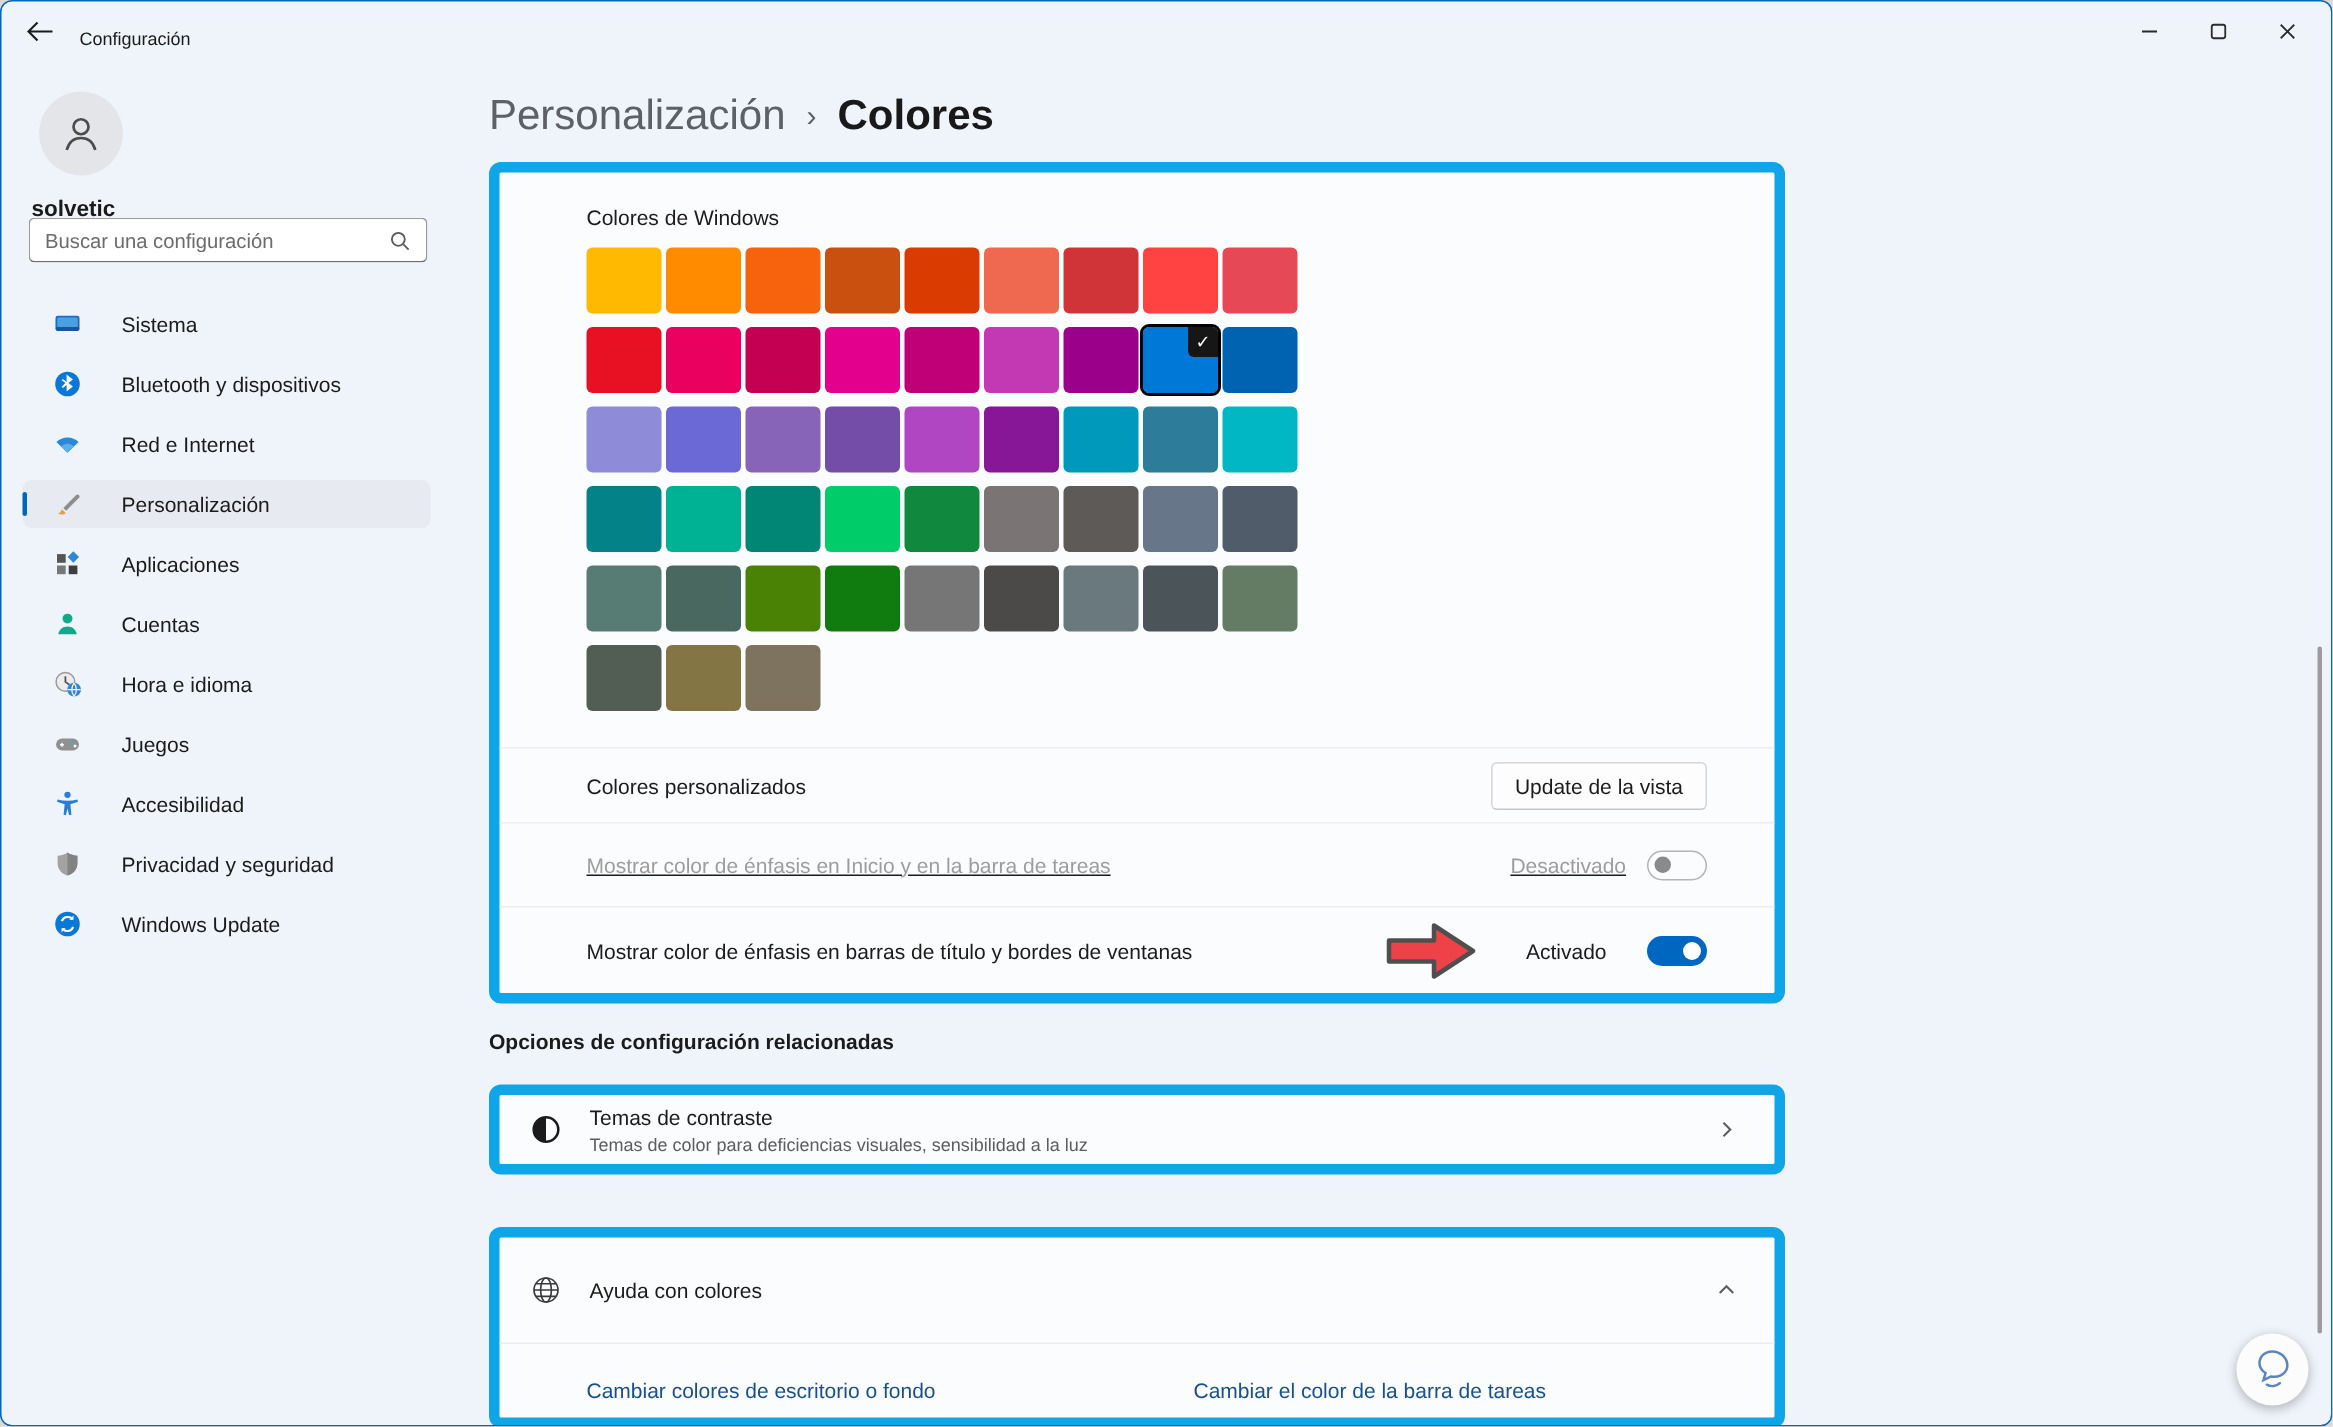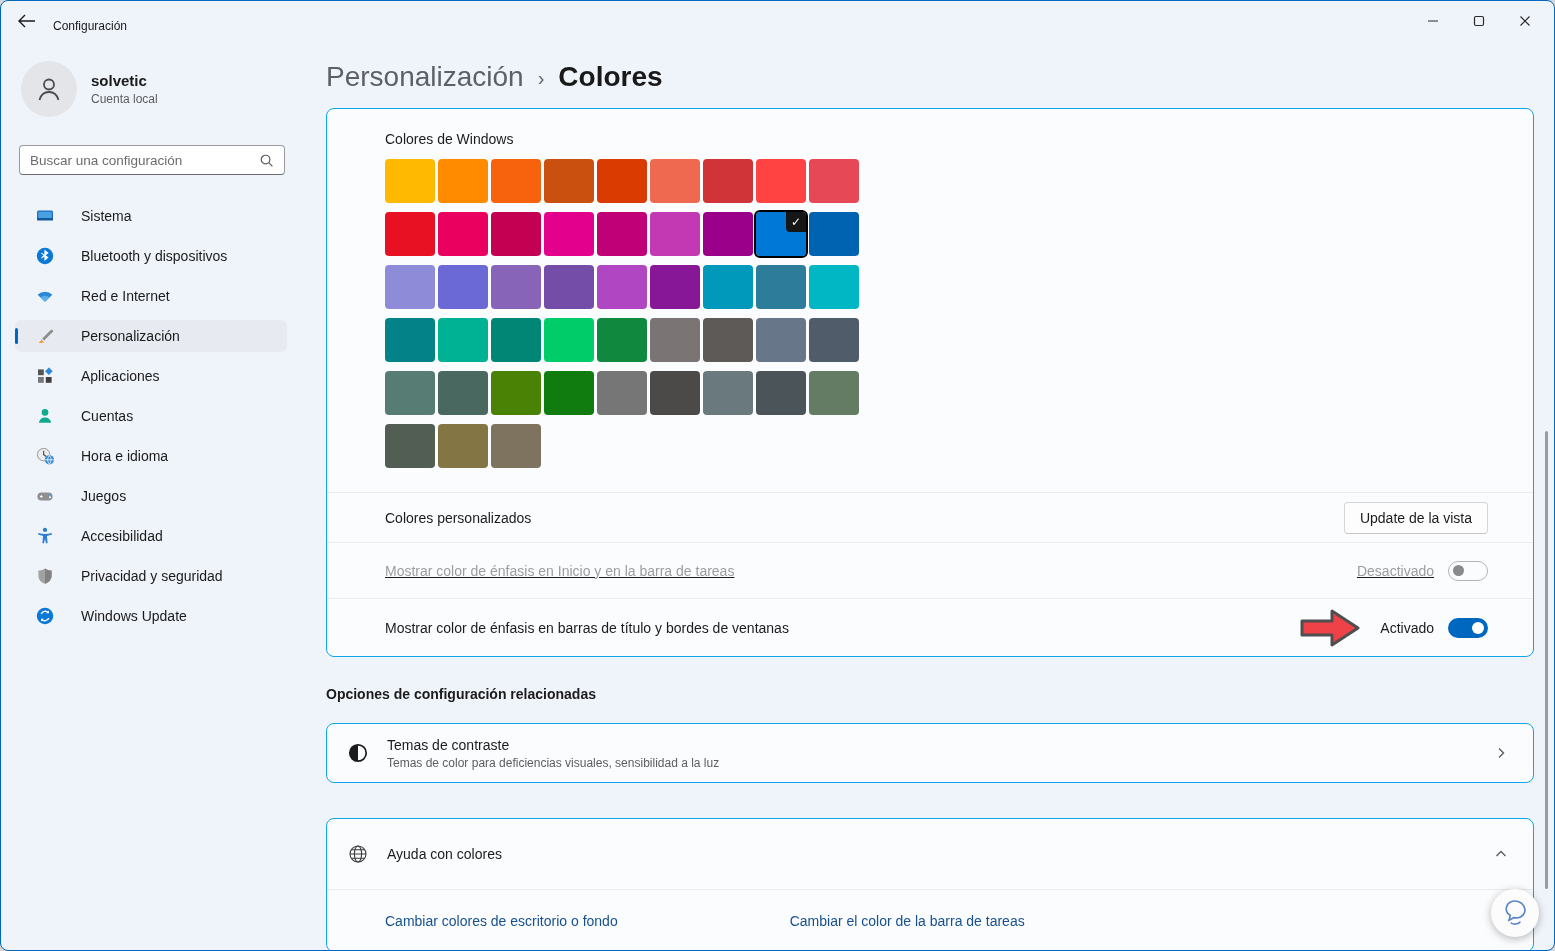--- a/index.html
+++ b/index.html
@@ -14,21 +14,21 @@
 
   
   .titlebar { position:absolute; top:0; left:0; right:0; height:40px; }
   .back-btn { position:absolute; left:16px; top:12px; width:20px; height:18px; cursor:pointer; }
   .app-title { position:absolute; left:52px; top:18px; font-size:12px; color:#1b1b1b; }
   .win-controls { position:absolute; right:6px; top:0; height:40px; display:flex; }
   .win-btn { width:46px; height:40px; display:flex; align-items:center; justify-content:center; color:#2b2b2b; }
 
   
   .sidebar { position:absolute; top:40px; left:0; width:300px; bottom:0; }
-  .profile { position:absolute; top:20px; left:20px; display:flex; align-items:center; gap:14px; }
+  .profile { position:absolute; top:20px; left:20px; display:flex; align-items:center; gap:14px;flex-direction:column; }
   .avatar { width:56px; height:56px; border-radius:50%; background:#e3e5e9; display:flex; align-items:center; justify-content:center; }
   .profile-name { font-size:15px; font-weight:700; color:#1b1b1b; }
   .profile-sub { font-size:12px; color:#5d5d5d; margin-top:3px; }
   .searchbox {
     position:absolute; top:104px; left:18px; width:266px; height:30px;
     background:#ffffff; border:1px solid #9b9b9b; border-bottom-color:#6d6d6d;
     border-radius:4px; display:flex; align-items:center; padding:0 10px;
   }
   .searchbox input {
     border:none; outline:none; flex:1; font-size:13.5px; color:#1b1b1b;
@@ -49,22 +49,22 @@
   .nav-icon svg { width:20px; height:20px; display:block; }
 
   
   .main { position:absolute; top:40px; left:300px; right:0; bottom:0; }
   .breadcrumb { position:absolute; top:20px; left:25px; font-size:28px; display:flex; align-items:center; gap:14px; }
   .bc-parent { color:#5d6067; cursor:pointer; }
   .bc-sep { color:#5d6067; font-size:20px; padding-top:3px; }
   .bc-current { color:#191919; font-weight:600; }
 
   .card {
-    position:absolute; left:25px; width:1208px;
-    background:#fbfcfe; border:1px solid #0ea5e9; border-radius:8px;
+    position:absolute; left:25px; width:864px;
+    background:#fbfcfe; border:7px solid #0ea5e9; border-radius:8px;
   }
   .card1 { top:67px; }
 
   .colors-section { padding:22px 45px 24px 58px; }
   .section-label { font-size:14px; color:#1b1b1b; margin-bottom:12px; }
   .swatch-grid { display:grid; grid-template-columns:repeat(9,50px); gap:9px 3px; width:474px; }
   .swatch { width:50px; height:44px; border-radius:4px; cursor:pointer; position:relative; }
   .swatch.selected { outline:2px solid #000; outline-offset:0; }
   .swatch-badge {
     position:absolute; top:0; right:0; width:20px; height:20px;
@@ -74,21 +74,21 @@
 
   .row { border-top:1px solid #ececec; display:flex; align-items:center; padding:0 45px 0 58px; }
   .row-custom { height:50px; }
   .row-label { font-size:14px; color:#1b1b1b; flex:1; }
   .btn {
     height:32px; padding:0 15px; font-size:14px; font-family:inherit; color:#1b1b1b;
     background:#fdfdfd; border:1px solid #d5d5d5; border-bottom-color:#c5c5c5;
     border-radius:4px; cursor:pointer;
   }
   .row-toggle1 { height:56px;text-decoration:underline; }
-  .row-toggle2 { height:58px; }
+  .row-toggle2 { height:58px;gap:13px; }
   .row-label.disabled { color:#9d9d9d; }
   .state-label { font-size:14px; color:#1b1b1b; margin:0 14px 0 16px; }
   .state-label.disabled { color:#9d9d9d; }
 
   .toggle { width:40px; height:20px; border-radius:10px; position:relative; cursor:pointer; flex:0 0 40px; }
   .toggle.off { border:1px solid #b3b3b3; background:transparent; }
   .toggle.off .knob { position:absolute; left:4px; top:3.5px; width:11px; height:11px; border-radius:50%; background:#8a8a8a; }
   .toggle.on { background:#0067c0; }
   .toggle.on .knob { position:absolute; right:4px; top:4px; width:12px; height:12px; border-radius:50%; background:#ffffff; }
 

